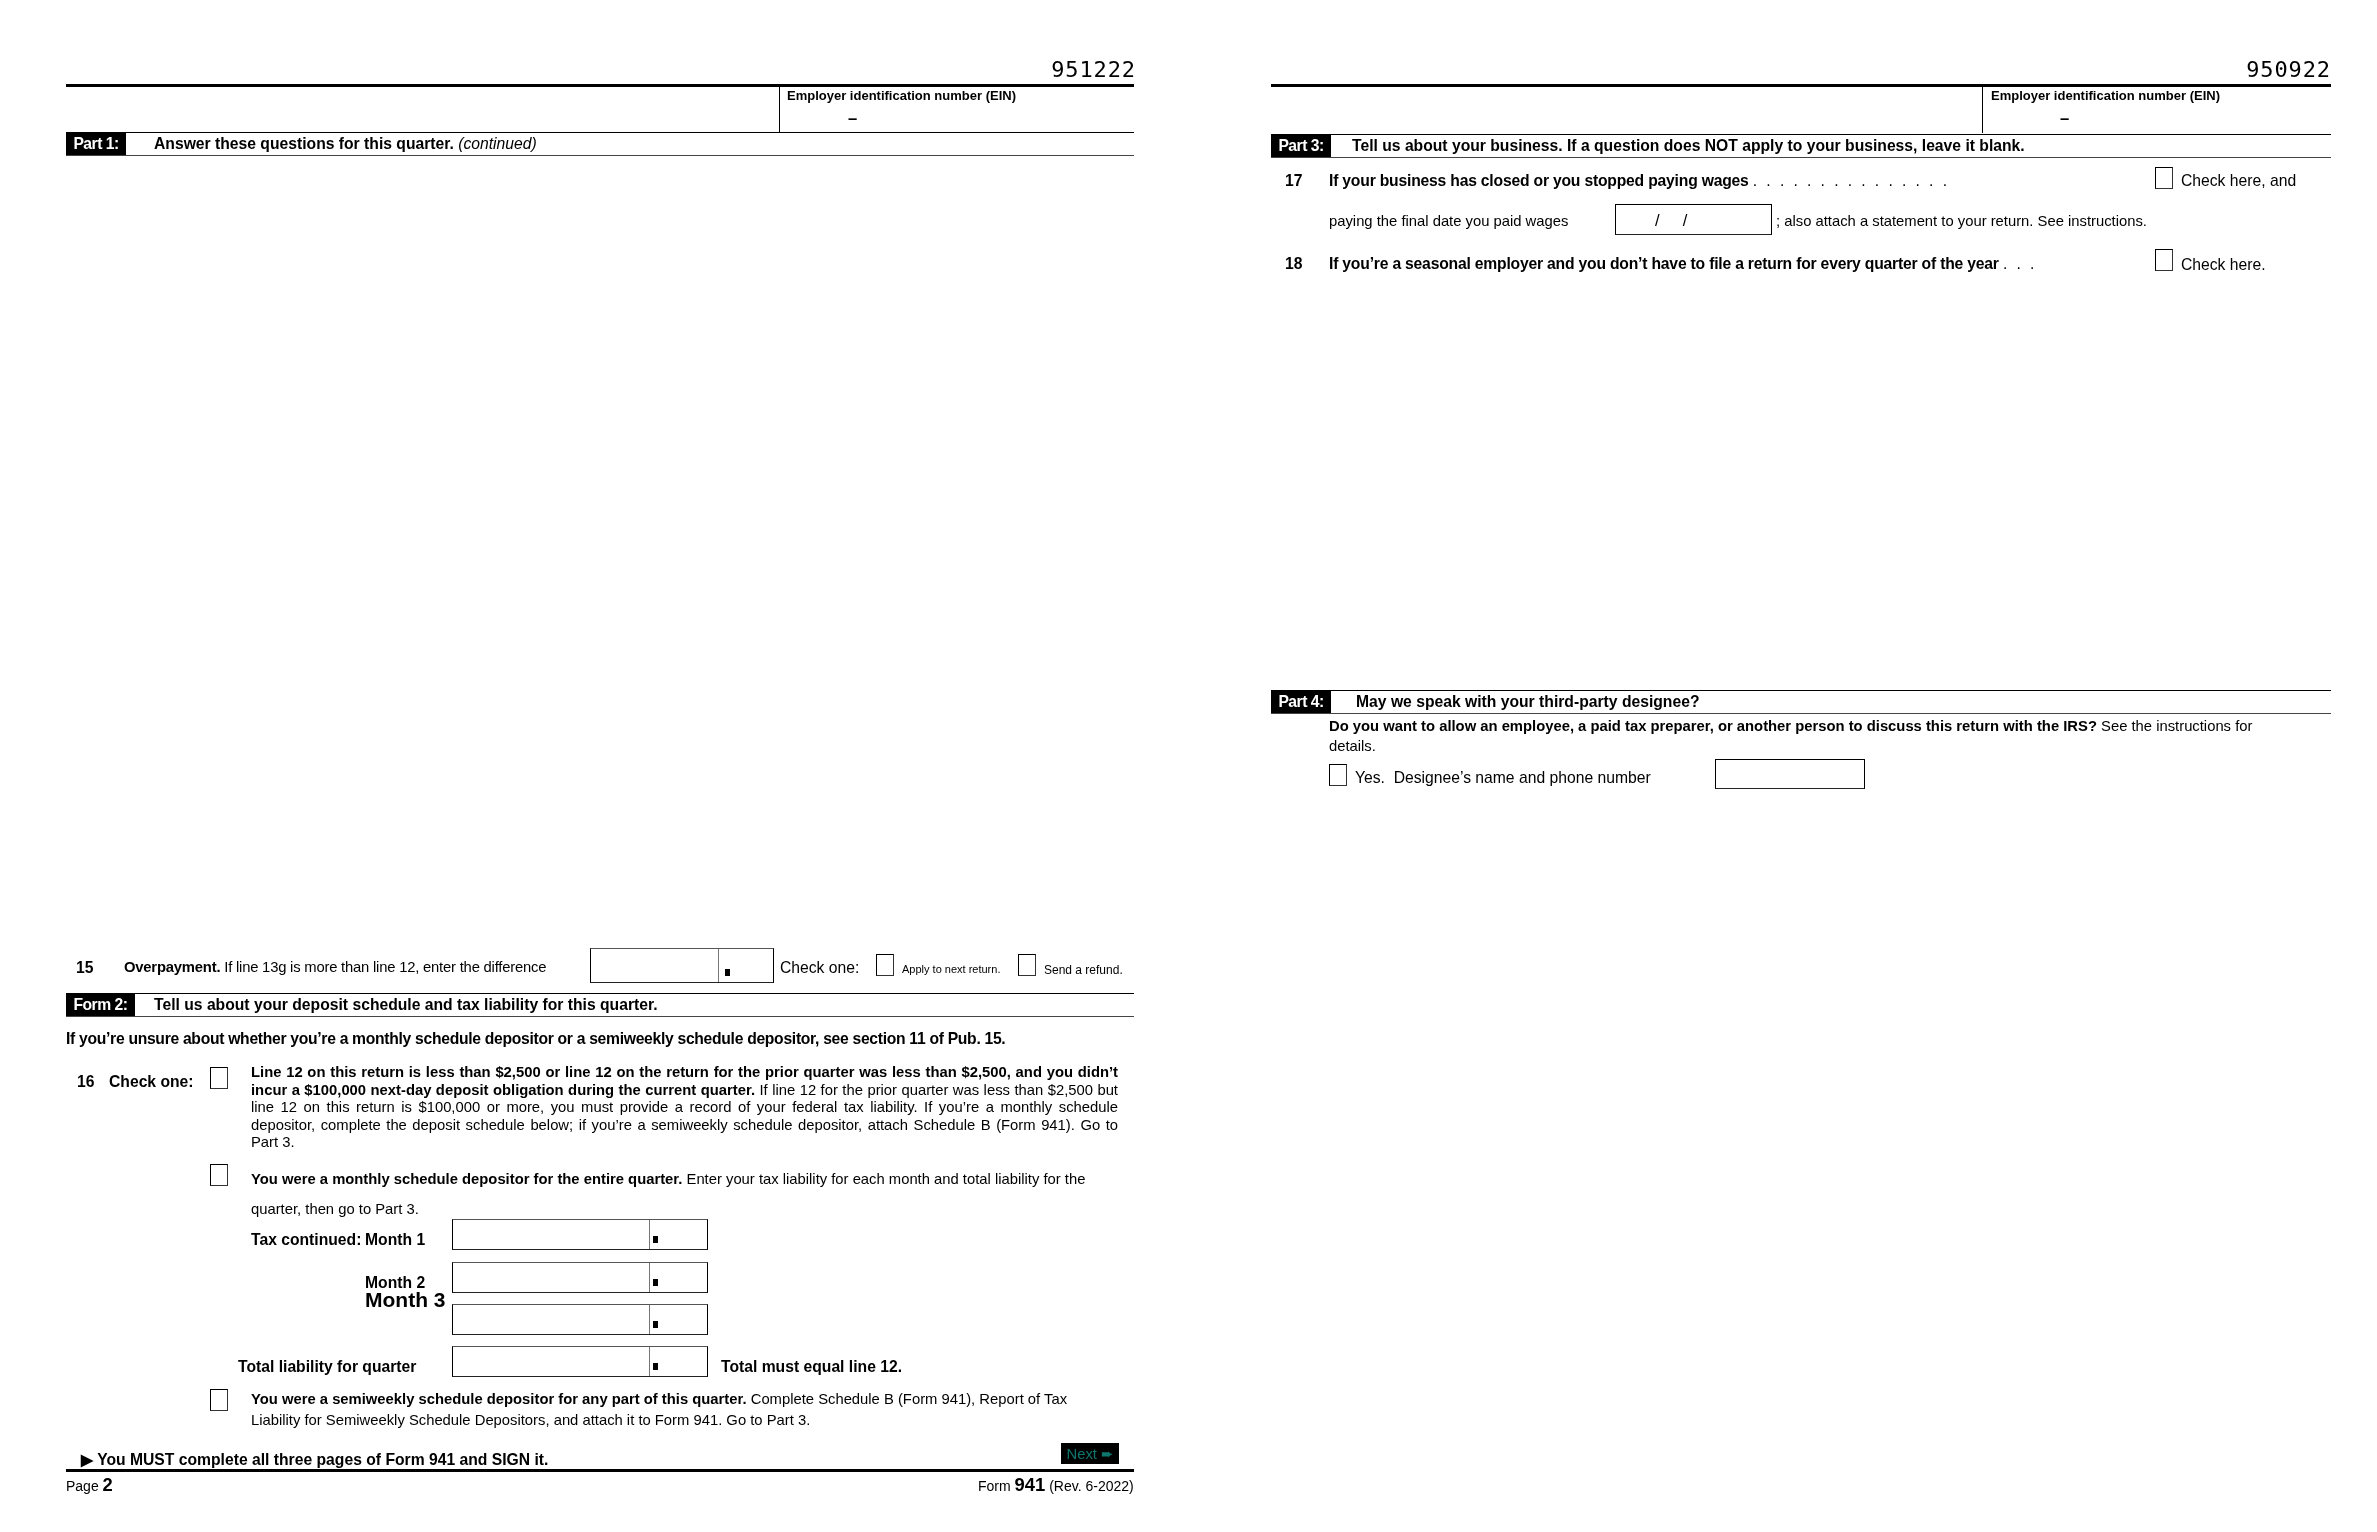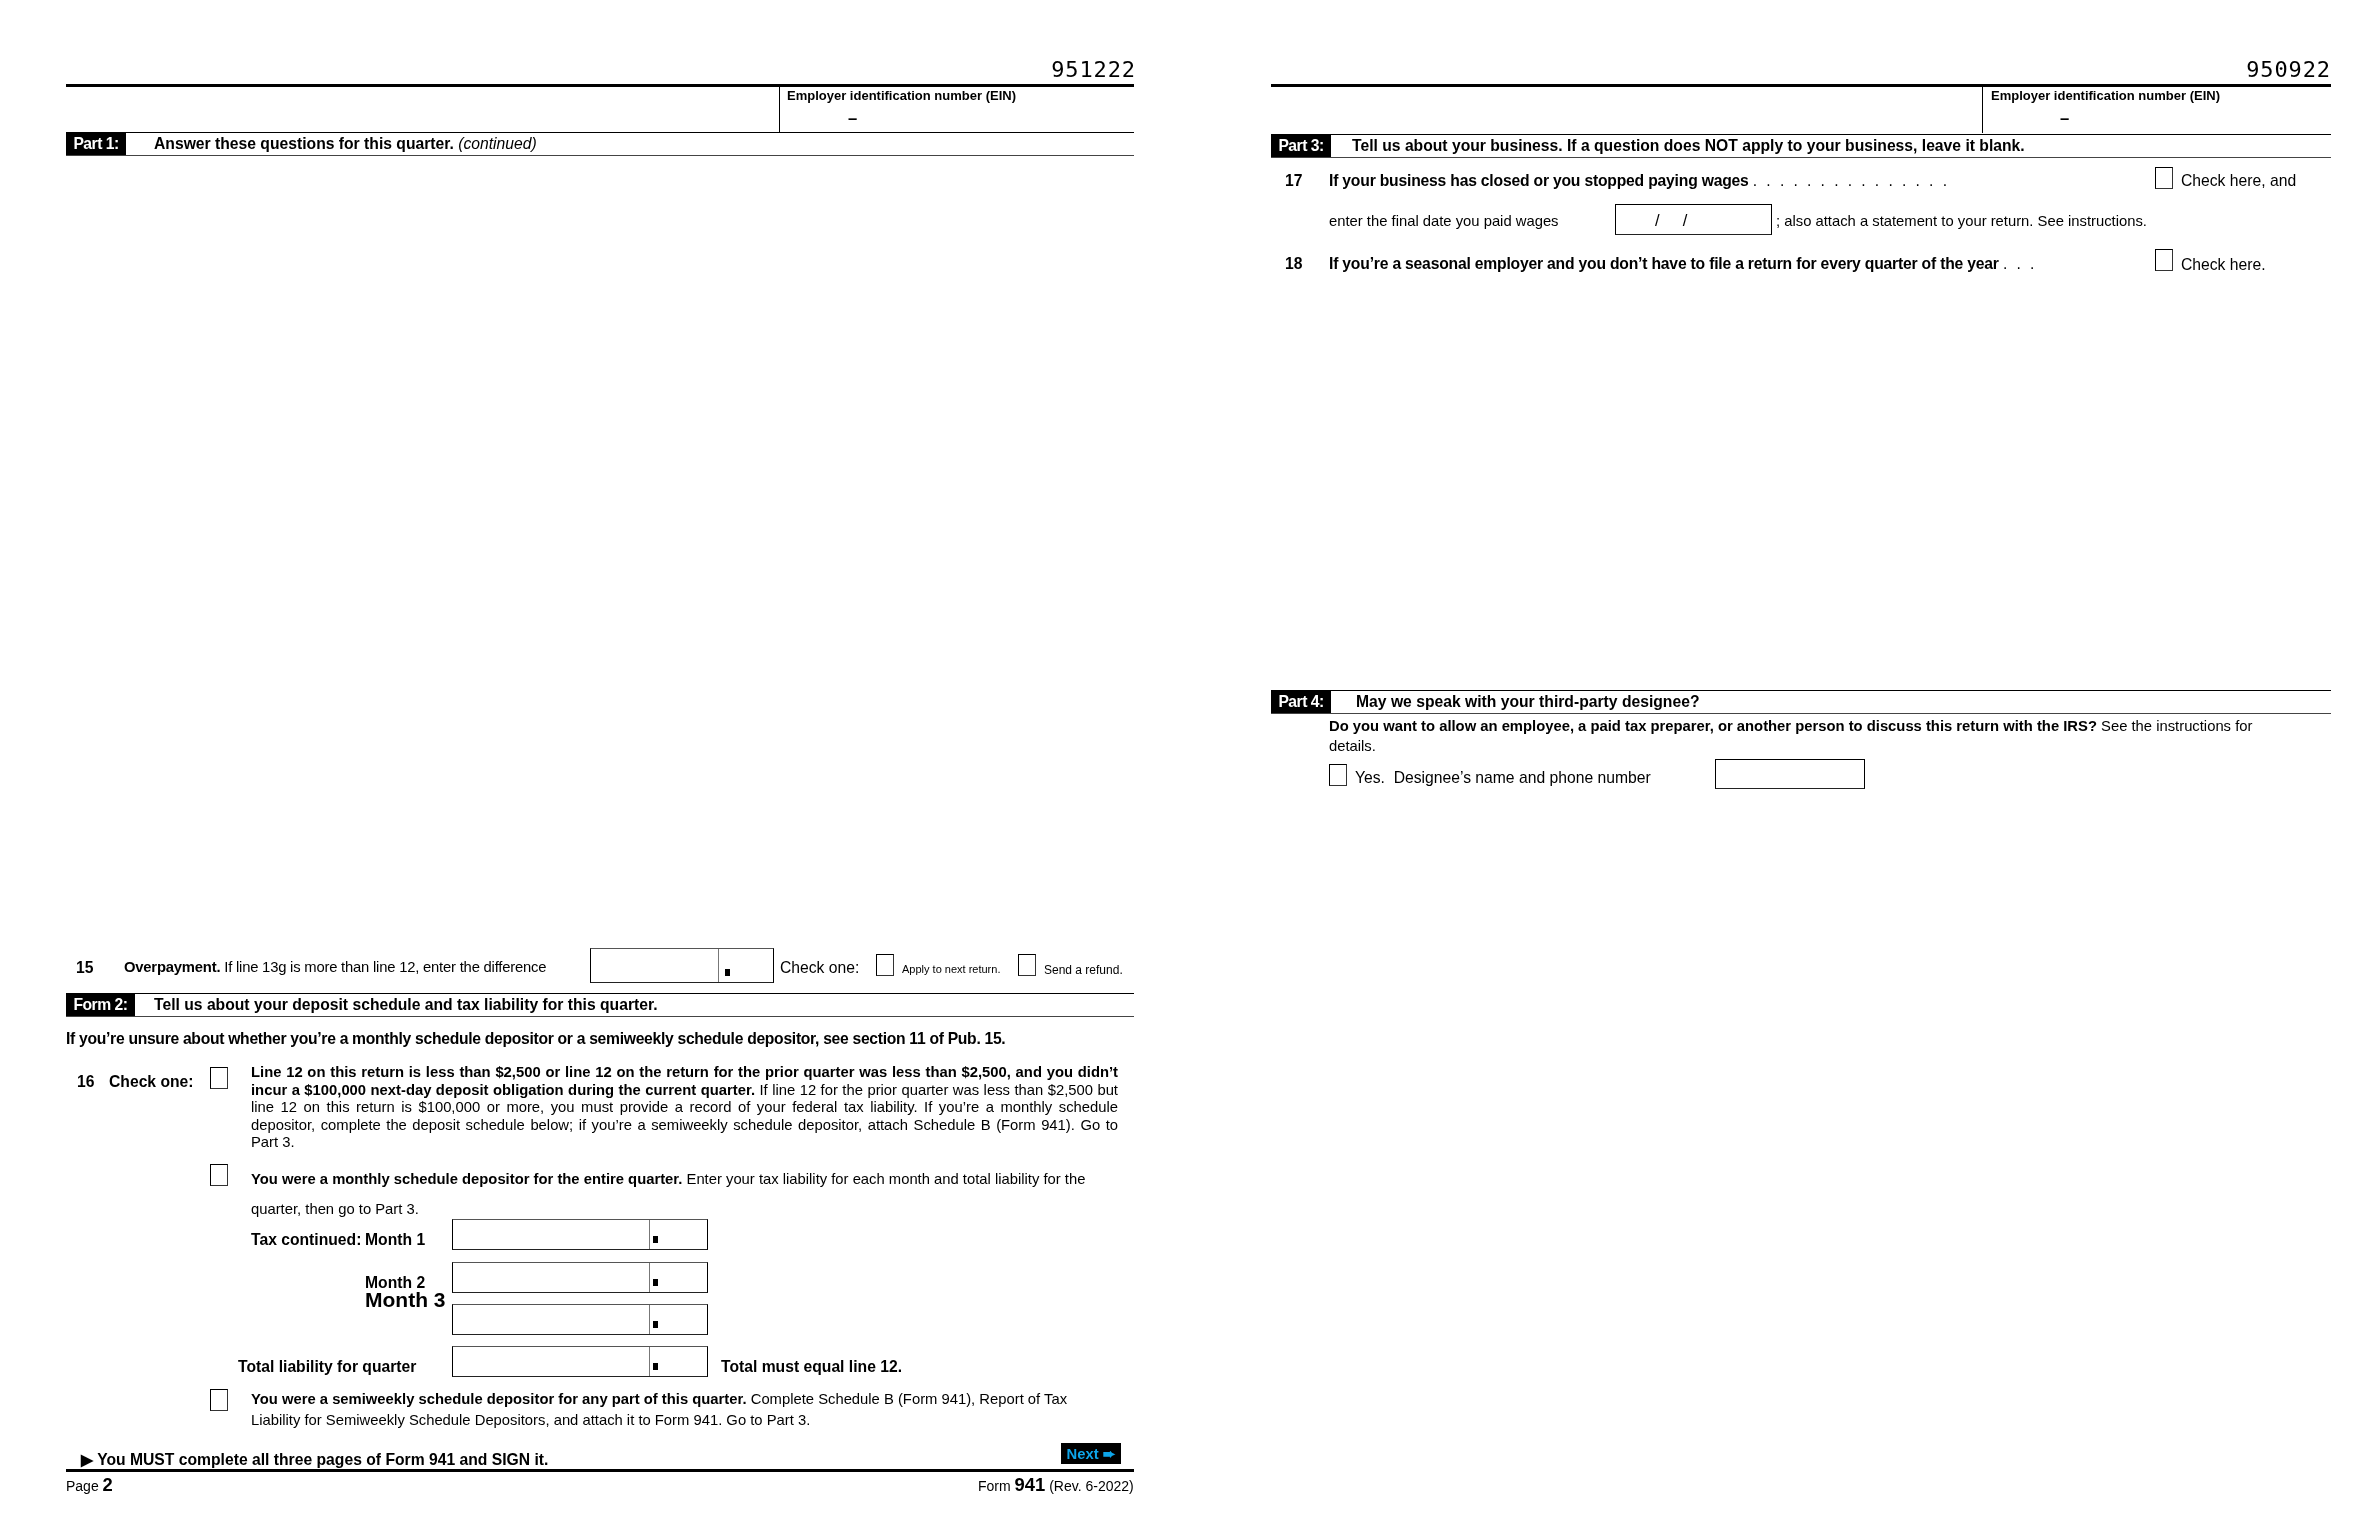--- a/index.html
+++ b/index.html
@@ -17,21 +17,21 @@
   .rowtxt{position:absolute;font-size:15.7px;line-height:20px;letter-spacing:-0.2px;}
   .rowtxt b{font-weight:bold;}
   .amt{position:absolute;border:0.9px solid #000;border-top:1.8px solid #555;border-bottom:1.8px solid #222;background:#fff;box-sizing:border-box;}
   .amt .cents{position:absolute;top:0;bottom:0;width:0.9px;background:#777;}
   .amt .dot{position:absolute;width:4.6px;height:6.5px;background:#000;bottom:6.5px;}
   .box{position:absolute;border:0.9px solid #000;border-bottom:1.8px solid #222;box-sizing:border-box;background:#fff;}
   .chk{position:absolute;width:18.4px;height:22px;border:0.9px solid #000;border-right:1.8px solid #333;border-bottom:1.8px solid #333;box-sizing:border-box;background:#fff;}
   .dots{letter-spacing:9.2px;font-weight:normal;}
   .footer{position:absolute;font-size:14px;}
   .footer b{font-size:18.4px;}
-  .nextbtn{position:absolute;background:#000;color:#0ea5e9;font-weight:bold;font-size:14.8px;padding:1.8px 5.5px;}
+  .nextbtn{position:absolute;background:#000;color:#0f766e;font-weight:normal;font-size:14.8px;padding:1.8px 5.5px;}
   .slash{position:absolute;font-size:16.6px;}
 </style>
 </head>
 <body>
 
 <div class="page" style="left:0;width:1189px;">
   <div class="formnum" style="right:53px;top:57px;">951222</div>
   <div class="hline" style="left:66px;width:1068px;top:84px;height:2.8px;"></div>
   <div class="abs small" style="left:68px;top:88px;"><b>Name</b> <i>(not your trade name)</i></div>
   <div class="box" style="left:66px;top:87px;width:714px;height:46px;border:none;"></div>
@@ -117,21 +117,21 @@
 
   <div class="partbar" style="left:82px;width:1060px;top:134px;border-top:1.8px solid #000;">
     <span class="tag">Part 3:</span>
     <span class="ttl" style="left:81px;">Tell us about your business. If a question does NOT apply to your business, leave it blank.</span>
   </div>
 
   <div class="rownum" style="left:96px;top:172px;">17</div>
   <div class="rowtxt" style="left:140px;top:171px;"><b>If your business has closed or you stopped paying wages</b> <span class="dots">...............</span></div>
   <div class="chk" style="left:966px;top:167px;"></div>
   <div class="abs" style="left:992px;top:172px;font-size:15.7px;">Check here, and</div>
-  <div class="abs" style="left:140px;top:213px;font-size:14.8px;">enter the final date you paid wages</div>
+  <div class="abs" style="left:140px;top:213px;font-size:14.8px;">paying the final date you paid wages</div>
   <div class="box" style="left:426px;top:204px;width:157px;height:31px;">
       <span class="slash" style="left:39px;top:5.5px;white-space:pre;">/     /</span>
     </div>
   <div class="abs" style="left:587px;top:213px;font-size:14.8px;">; also attach a statement to your return. See instructions.</div>
 
   <div class="rownum" style="left:96px;top:255px;">18</div>
   <div class="rowtxt" style="left:140px;top:254px;"><b>If you’re a seasonal employer and you don’t have to file a return for every quarter of the year</b> <span class="dots">...</span></div>
   <div class="chk" style="left:966px;top:249px;"></div>
   <div class="abs" style="left:992px;top:256px;font-size:15.7px;">Check here.</div>
 

